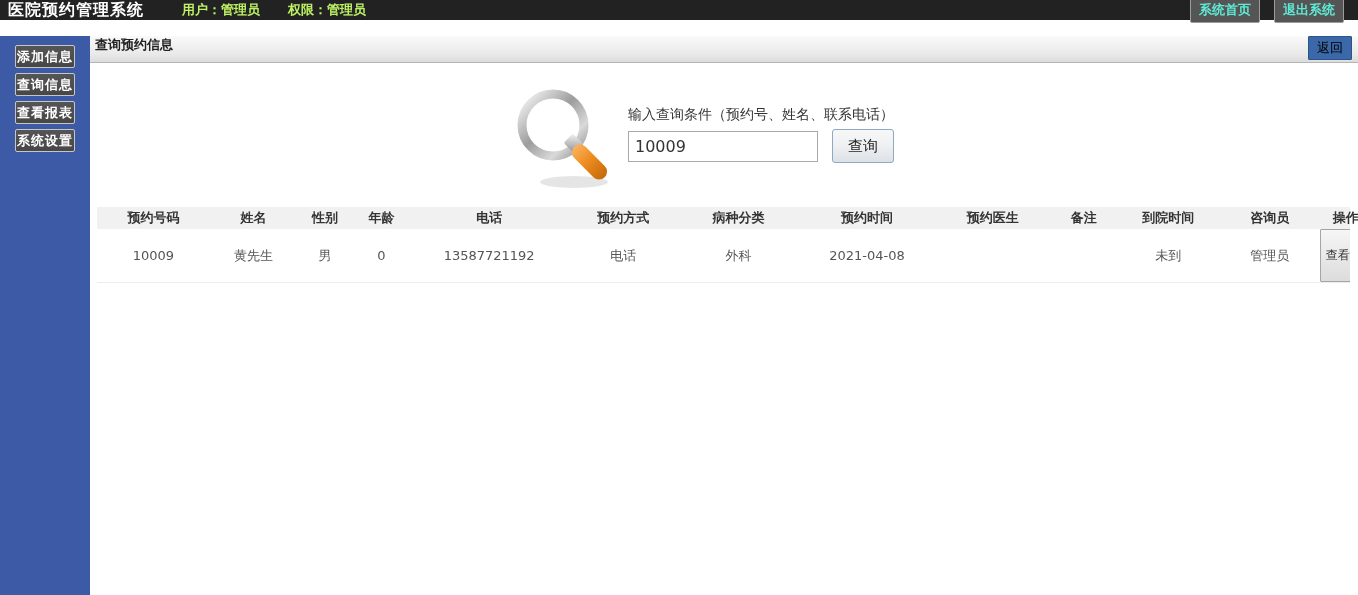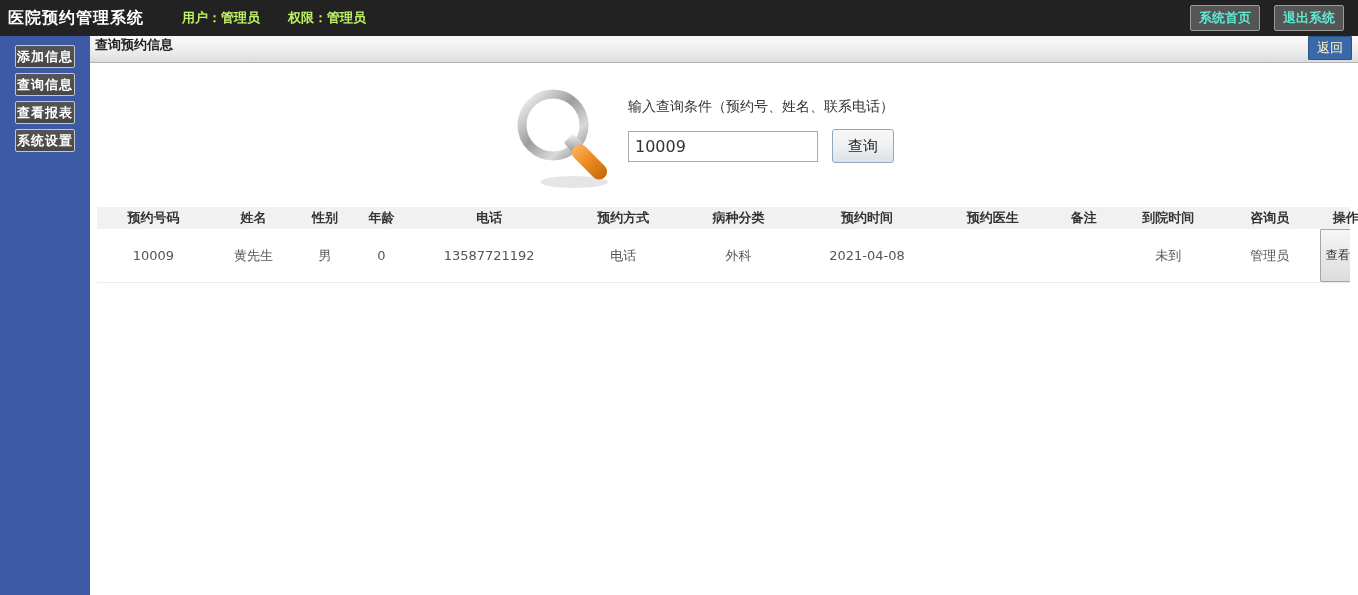--- a/index.html
+++ b/index.html
@@ -7,21 +7,21 @@
   body {
     font-family: "DejaVu Sans", "Liberation Sans", sans-serif;
     background: #fff;
     position: relative;
     overflow: hidden;
   }
   .stage { position: absolute; top:0; left:0; width:1358px; height:595px; }
 
   
   .topbar {
-    position: absolute; top:0; left:0; width:100%; height:36px;
+    position: absolute; top:0; left:0; width:100%; height:20px;
     background:#222; display:flex; align-items:center;
   }
   .topbar-title {
     color:#fff; font-size:16px; font-weight:bold; margin-left:8px;
     letter-spacing:1px;
   }
   .topbar-meta {
     color:#bef264; font-size:13px; font-weight:bold; margin-left:38px;
   }
   .topbar-meta.perm { margin-left:28px; }
@@ -54,29 +54,29 @@
     position:absolute; top:0; left:0; width:100%; height:27px;
     background:linear-gradient(#fafafa,#e9e9e9 70%,#dcdcdc);
     border-bottom:1px solid #b5b5b5;
     display:flex; align-items:flex-start;
   }
   .content-header-title {
     font-size:13px; font-weight:bold; color:#222; margin-left:5px;
   }
   .back-btn {
     margin-left:auto; margin-right:6px;
-    background:#3a68a8; border:1px solid #2d5488; color:#fef9c3;
+    background:#3a68a8; border:1px solid #2d5488; color:#000000;
     font-size:13px; padding:2px 8px; cursor:pointer; font-family:inherit;
     border-radius:1px;
   }
 
   
   .magnifier { position:absolute; left:418px; top:48px; width:112px; height:108px; }
   .search-hint {
-    position:absolute; left:538px; top:62px;
+    position:absolute; left:538px; top:70px;
     font-size:14px; color:#333;
   }
   .search-input {
     position:absolute; left:538px; top:95px; width:190px; height:31px;
     border:1px solid #a9a9a9; font-size:16px; color:#333; padding:0 6px;
     font-family:inherit; background:#fff;
   }
   .search-btn {
     position:absolute; left:742px; top:93px; width:62px; height:34px;
     border:1px solid #8da9c4; border-radius:3px;

